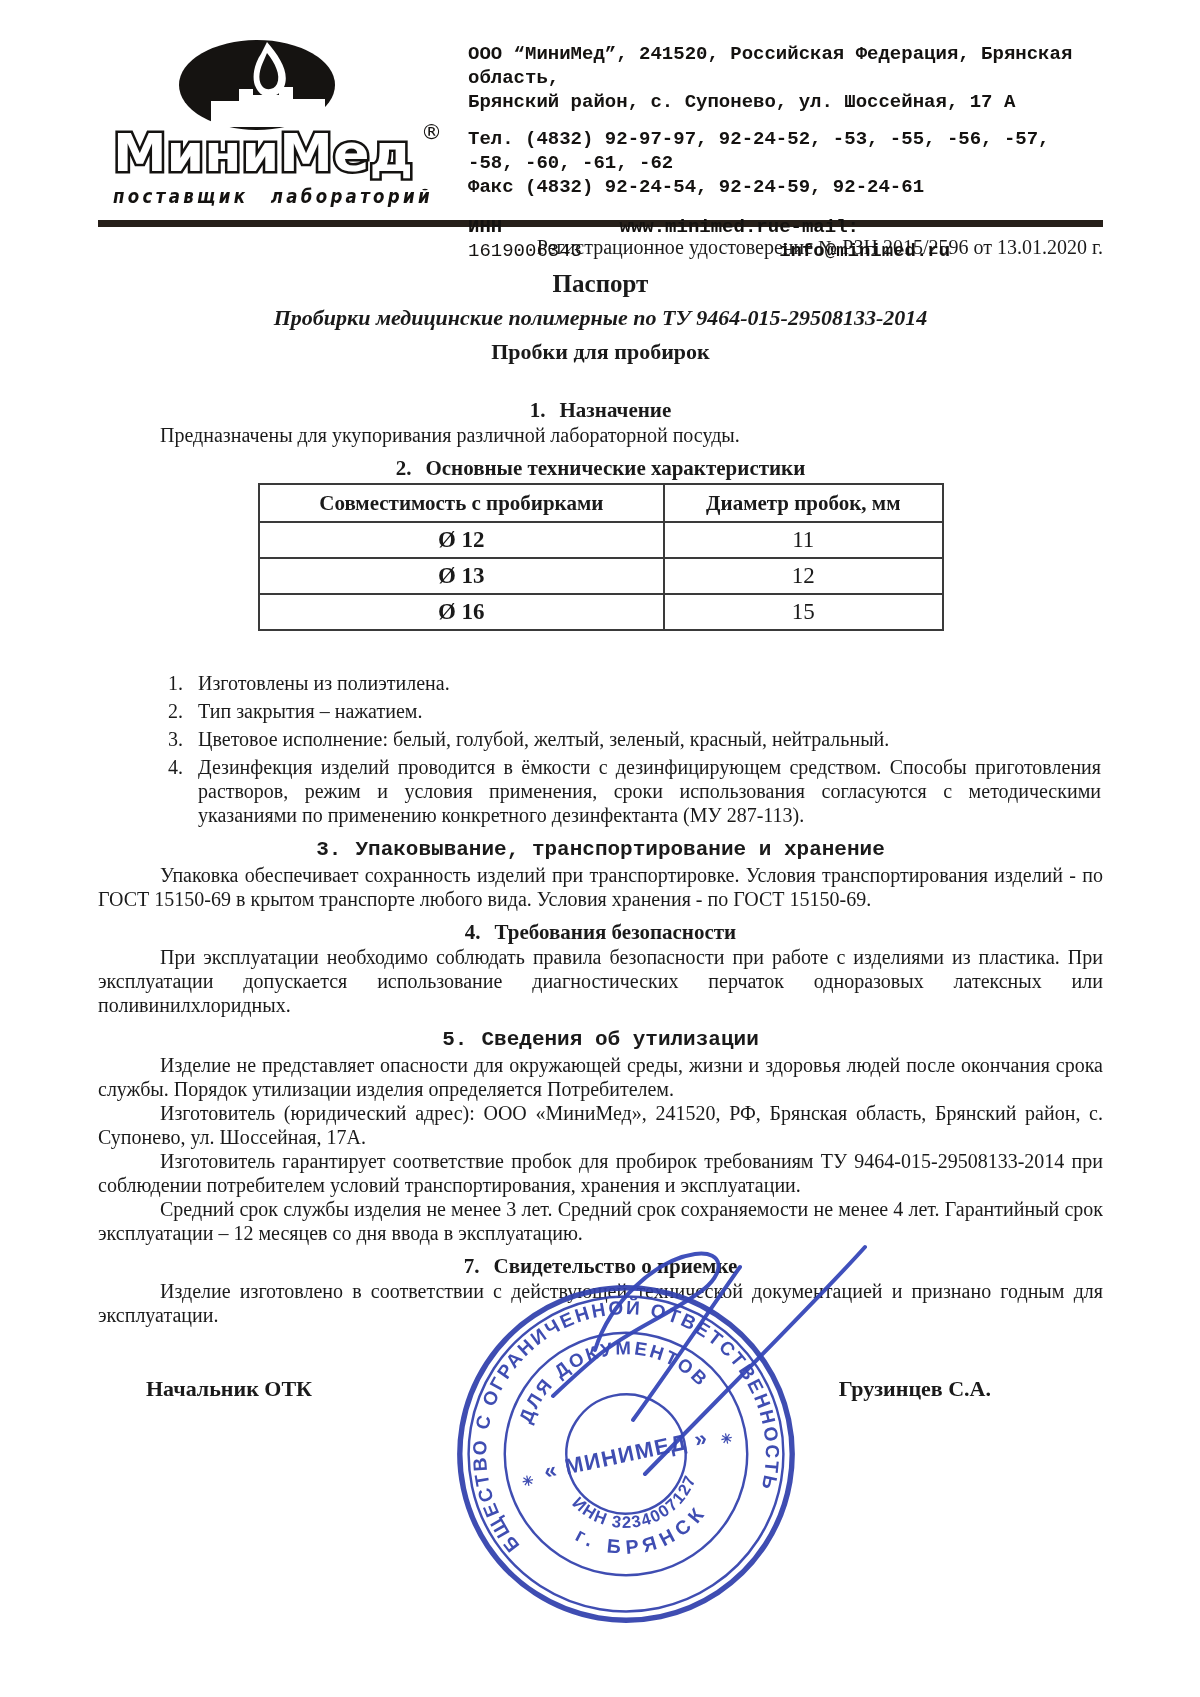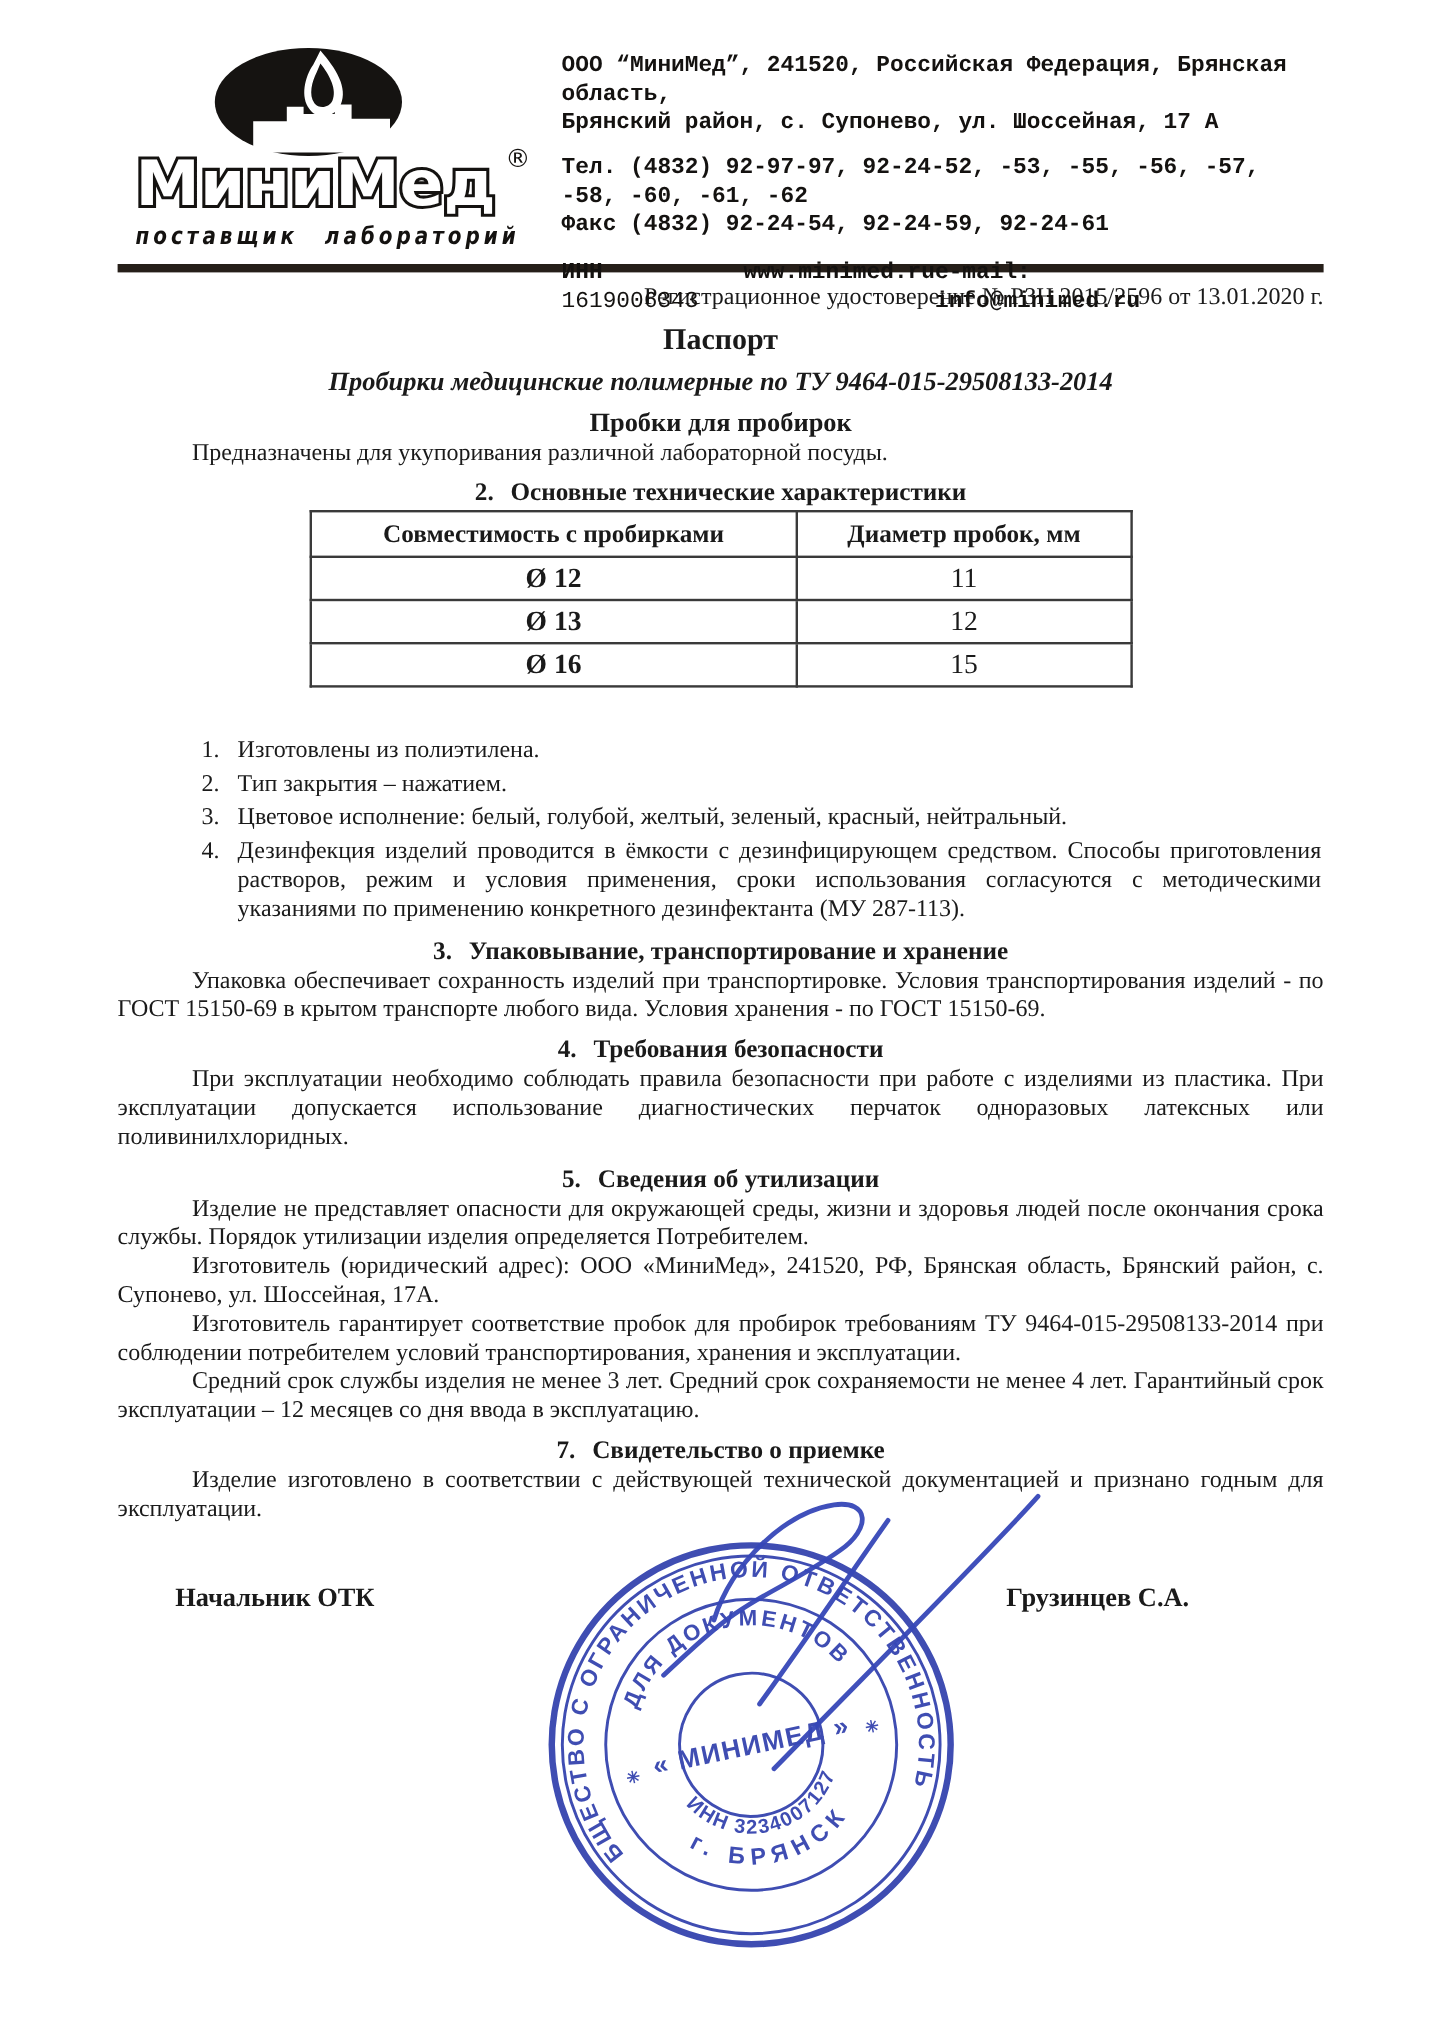--- a/index.html
+++ b/index.html
@@ -25,21 +25,21 @@
 
   
   .reg-line {margin-top:8px; text-align:right; font-size:20px; line-height:24px;}
   .h-passport {margin-top:10px; text-align:center; font-size:25px; line-height:30px; font-weight:bold;}
   .h-tu {margin-top:6px; text-align:center; font-size:22px; line-height:26px; font-weight:bold; font-style:italic;}
   .h-product {margin-top:8px; text-align:center; font-size:22px; line-height:26px; font-weight:bold;}
 
   
   .sec-head {text-align:center; font-weight:bold; font-size:21px; line-height:26px;}
   .sec-label {margin-left:14px;}
-  .mt32 {margin-top:32px;} .mt10 {margin-top:10px;} .mt8 {margin-top:8px;}
+  .mt32 {margin-top:32px;} .mt10 {margin-top:10px;font-family:Liberation Mono, monospace;} .mt8 {margin-top:8px;}
   .para {margin:0; text-indent:62px; text-align:justify;}
   .para + .para {margin-top:0;}
 
   
   table.spec {border-collapse:collapse; margin:2px auto 0 auto; width:686px;}
   table.spec th, table.spec td {
     border:2px solid #3a3a3a; text-align:center; vertical-align:middle; padding:0;
   }
   table.spec th {height:36px; font-size:21px; font-weight:bold;}
   table.spec td {height:34px; font-size:23px;}
@@ -95,20 +95,23 @@
       </div>
     </div>
 
     <hr class="divider">
 
     <div class="reg-line">Регистрационное удостоверение № РЗН 2015/2596 от 13.01.2020 г.</div>
     <div class="h-passport">Паспорт</div>
     <div class="h-tu">Пробирки медицинские полимерные по ТУ 9464-015-29508133-2014</div>
     <div class="h-product">Пробки для пробирок</div>
 
+    <div class="sec-head mt32">
+      <span>1.</span><span class="sec-label">Назначение</span>
+    </div>
     <p class="para">Предназначены для укупоривания различной лабораторной посуды.</p>
 
     <div class="sec-head mt8">
       <span>2.</span><span class="sec-label">Основные технические характеристики</span>
     </div>
     <table class="spec">
       <tbody>
           <tr>
         <th>Совместимость с пробирками</th>
         <th>Диаметр пробок, мм</th>

